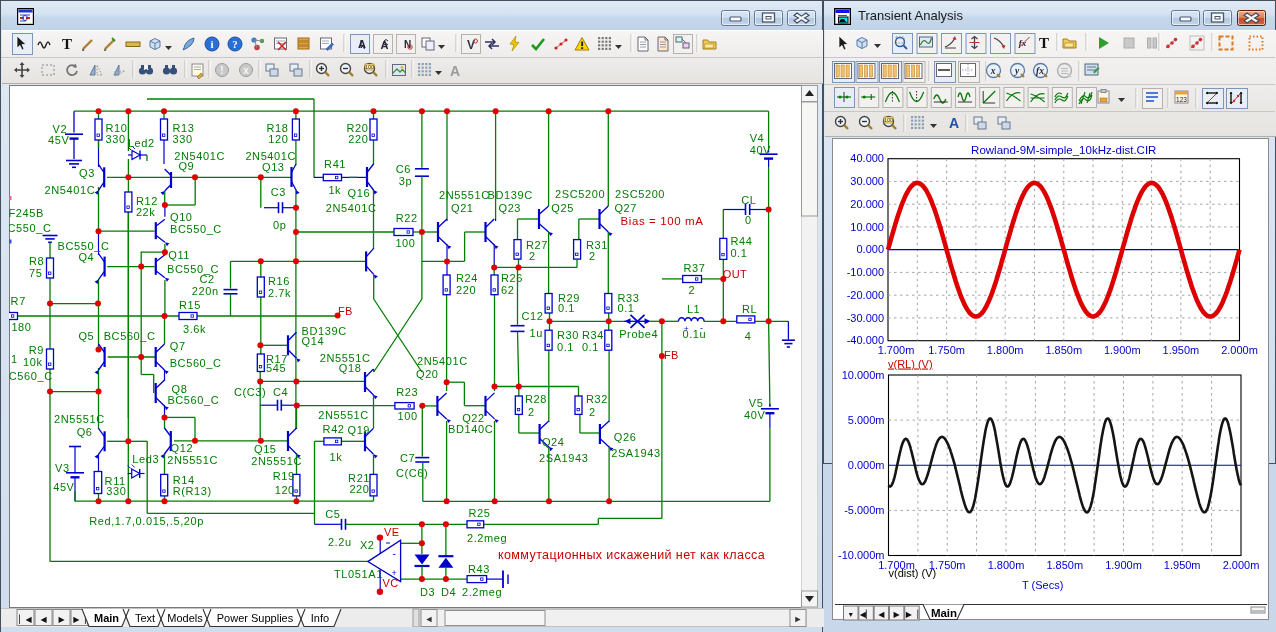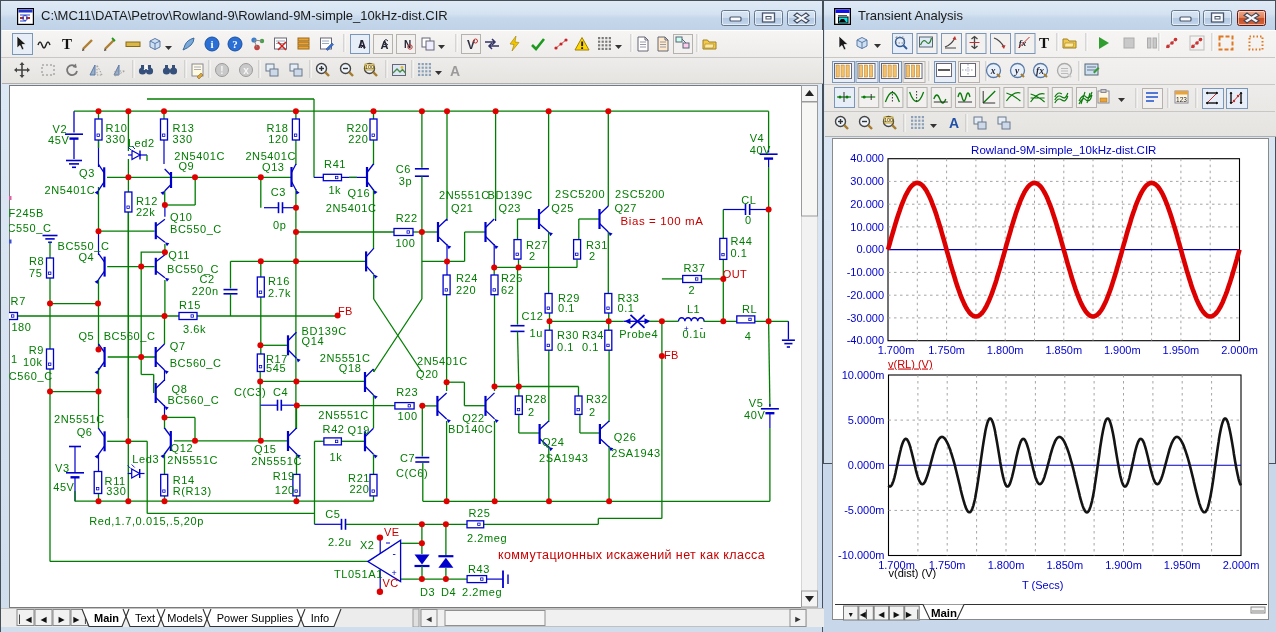--- a/index.html
+++ b/index.html
@@ -14,21 +14,20 @@
   <div class="titlebar">
     <svg width="17" height="17" style="position:absolute;left:16px;top:7px">
         <rect x="0.5" y="0.5" width="16" height="16" fill="#fff" stroke="#000" stroke-width="1.4"></rect>
         <rect x="1.5" y="1.5" width="14" height="3" fill="#2233cc"></rect>
         <line x1="3" y1="7" x2="13" y2="7" stroke="#2244cc"></line>
         <rect x="3" y="9" width="4" height="2" fill="#cc2222"></rect>
         <rect x="9" y="9" width="4" height="2" fill="#cc2222"></rect>
         <line x1="3" y1="13" x2="9" y2="13" stroke="#2244cc"></line>
         <circle cx="8" cy="10" r="2.5" fill="none" stroke="#2244cc"></circle>
       </svg>
-    <div style="position:absolute;left:40px;top:7px;white-space:nowrap">C:\MC11\DATA\Petrov\Rowland-9\Rowland-9M-simple_10kHz-dist.CIR</div>
     <div class="capbtn" style="left:719.6px;top:9.3px"><svg width="27" height="13">
           <rect x="8" y="6" width="11" height="4" rx="1" fill="#f8fafc" stroke="#49576e" stroke-width="1.2"></rect>
         </svg></div>
     <div class="capbtn" style="left:752.5px;top:9.3px"><svg width="27" height="13">
           <rect x="7.5" y="2" width="12" height="9" fill="#f8fafc" stroke="#49576e" stroke-width="1.3"></rect>
           <rect x="10.5" y="5" width="6" height="3.5" fill="#49576e"></rect>
           <rect x="11.5" y="6" width="4" height="1.5" fill="#f8fafc"></rect>
         </svg></div>
     <div class="capbtn" style="left:786px;top:9.3px"><svg width="27" height="13">
           <path d="M9,2 L13.5,5.2 L18,2 L21,4.5 L16.5,7 L21,9.5 L18,12 L13.5,8.8 L9,12 L6,9.5 L10.5,7 L6,4.5 Z" fill="#f4f6f8" stroke="#3c485e" stroke-width="1.1"></path>

